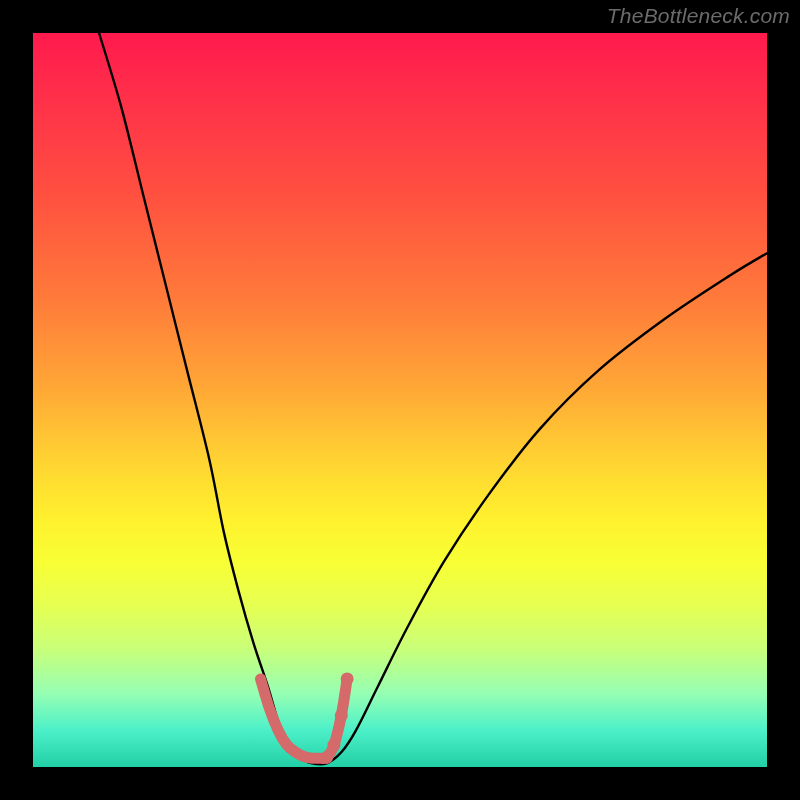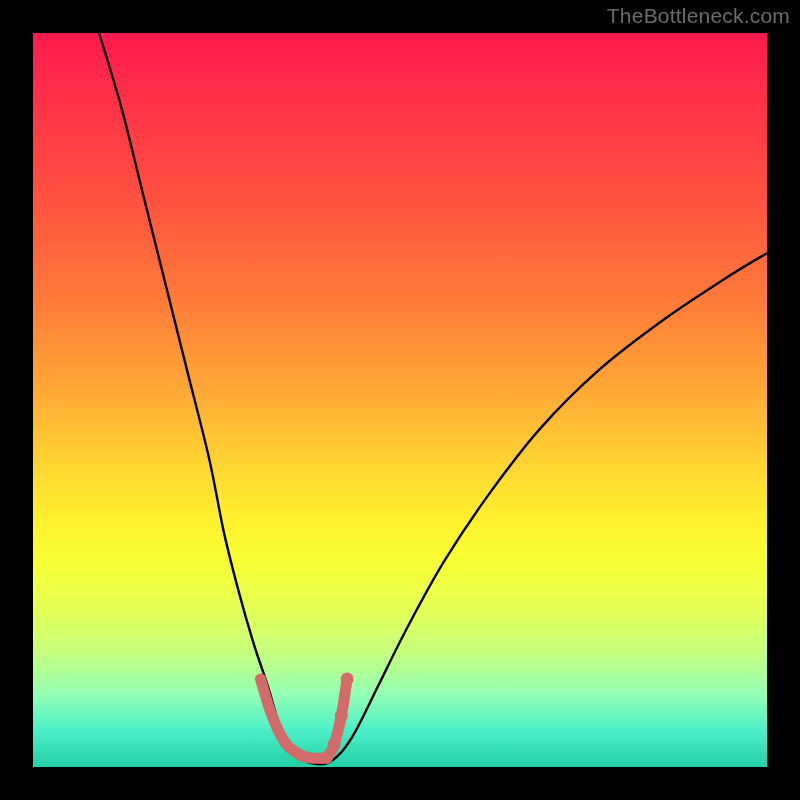--- a/index.html
+++ b/index.html
@@ -44,20 +44,21 @@
   .watermark {
     position: absolute;
     top: 4px;
     right: 10px;
     color: #6b6b6b;
     font-size: 21px;
     font-weight: 500;
     letter-spacing: 0.2px;
     z-index: 20;
     user-select: none;
+    font-style: italic;
   }
   svg.curves {
     position: absolute;
     left: 0; top: 0;
     width: 800px;
     height: 800px;
     z-index: 10;
     pointer-events: none;
   }
 </style>

